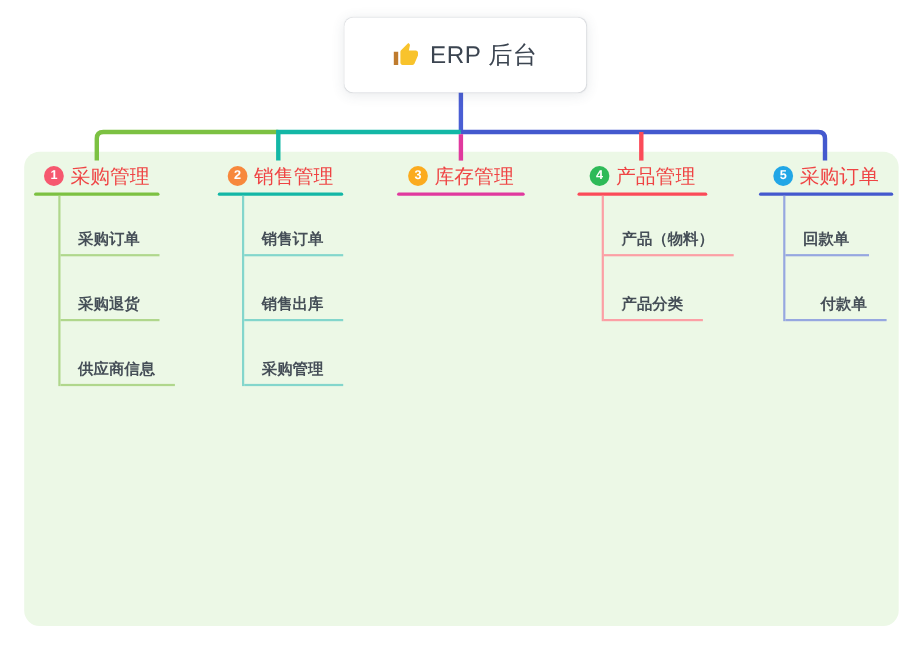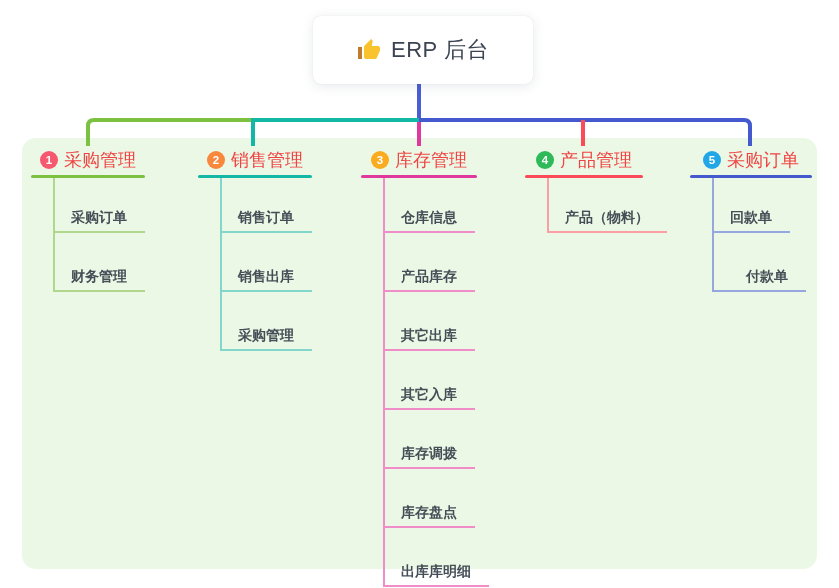--- a/index.html
+++ b/index.html
@@ -55,59 +55,52 @@
 
   <div id="columns">
       <div class="branch" style="left: 31px; width: 114px;">
         <div class="trow">
           <span class="badge" style="background: rgb(246, 88, 111);">1</span>
           <span class="tlabel">采购管理</span>
         </div>
         <div class="tline" style="background: rgb(124, 193, 66);"></div>
         <div class="children" style="border-left-color: rgb(176, 215, 140);">
           <div class="child" style="border-bottom-color: rgb(176, 215, 140);">采购订单</div>
-          <div class="child" style="border-bottom-color: rgb(176, 215, 140);">财务管理</div>
+          <div class="child" style="border-bottom-color: rgb(176, 215, 140);">采购退货</div>
+          <div class="child" style="border-bottom-color: rgb(176, 215, 140);">供应商信息</div>
         </div>
       </div>
       <div class="branch" style="left: 198px; width: 114px;">
         <div class="trow">
           <span class="badge" style="background: rgb(247, 136, 60);">2</span>
           <span class="tlabel">销售管理</span>
         </div>
         <div class="tline" style="background: rgb(19, 183, 166);"></div>
         <div class="children" style="border-left-color: rgb(131, 214, 204);">
           <div class="child" style="border-bottom-color: rgb(131, 214, 204); text-align: right;">销售订单</div>
           <div class="child" style="border-bottom-color: rgb(131, 214, 204);">销售出库</div>
           <div class="child" style="border-bottom-color: rgb(131, 214, 204);">采购管理</div>
         </div>
       </div>
       <div class="branch" style="left: 361px; width: 116px;">
         <div class="trow">
           <span class="badge" style="background: rgb(251, 171, 30);">3</span>
           <span class="tlabel">库存管理</span>
         </div>
         <div class="tline" style="background: rgb(224, 57, 158);"></div>
-        <div class="children" style="border-left-color: rgb(240, 140, 200);">
-          <div class="child" style="border-bottom-color: rgb(240, 140, 200);">仓库信息</div>
-          <div class="child" style="border-bottom-color: rgb(240, 140, 200);">产品库存</div>
-          <div class="child" style="border-bottom-color: rgb(240, 140, 200);">其它出库</div>
-          <div class="child" style="border-bottom-color: rgb(240, 140, 200);">其它入库</div>
-          <div class="child" style="border-bottom-color: rgb(240, 140, 200);">库存调拨</div>
-          <div class="child" style="border-bottom-color: rgb(240, 140, 200);">库存盘点</div>
-          <div class="child" style="border-bottom-color: rgb(240, 140, 200);">出库库明细</div>
-        </div>
       </div>
       <div class="branch" style="left: 525px; width: 118px;">
         <div class="trow">
           <span class="badge" style="background: rgb(46, 186, 88);">4</span>
           <span class="tlabel">产品管理</span>
         </div>
         <div class="tline" style="background: rgb(251, 75, 89);"></div>
         <div class="children" style="border-left-color: rgb(252, 159, 165);">
           <div class="child" style="border-bottom-color: rgb(252, 159, 165);">产品（物料）</div>
+          <div class="child" style="border-bottom-color: rgb(252, 159, 165);">产品分类</div>
         </div>
       </div>
       <div class="branch" style="left: 690px; width: 122px;">
         <div class="trow">
           <span class="badge" style="background: rgb(33, 166, 230);">5</span>
           <span class="tlabel">采购订单</span>
         </div>
         <div class="tline" style="background: rgb(68, 89, 206);"></div>
         <div class="children" style="border-left-color: rgb(150, 167, 224);">
           <div class="child" style="border-bottom-color: rgb(150, 167, 224);">回款单</div>

